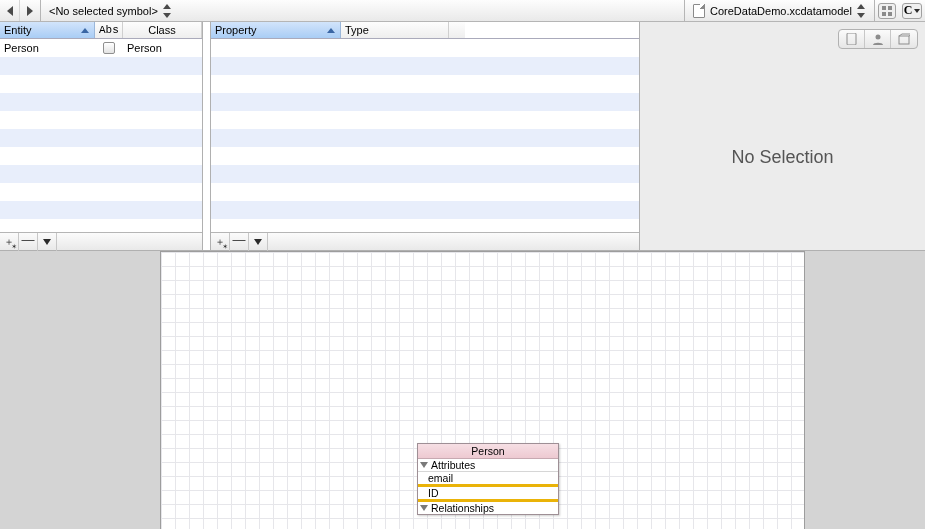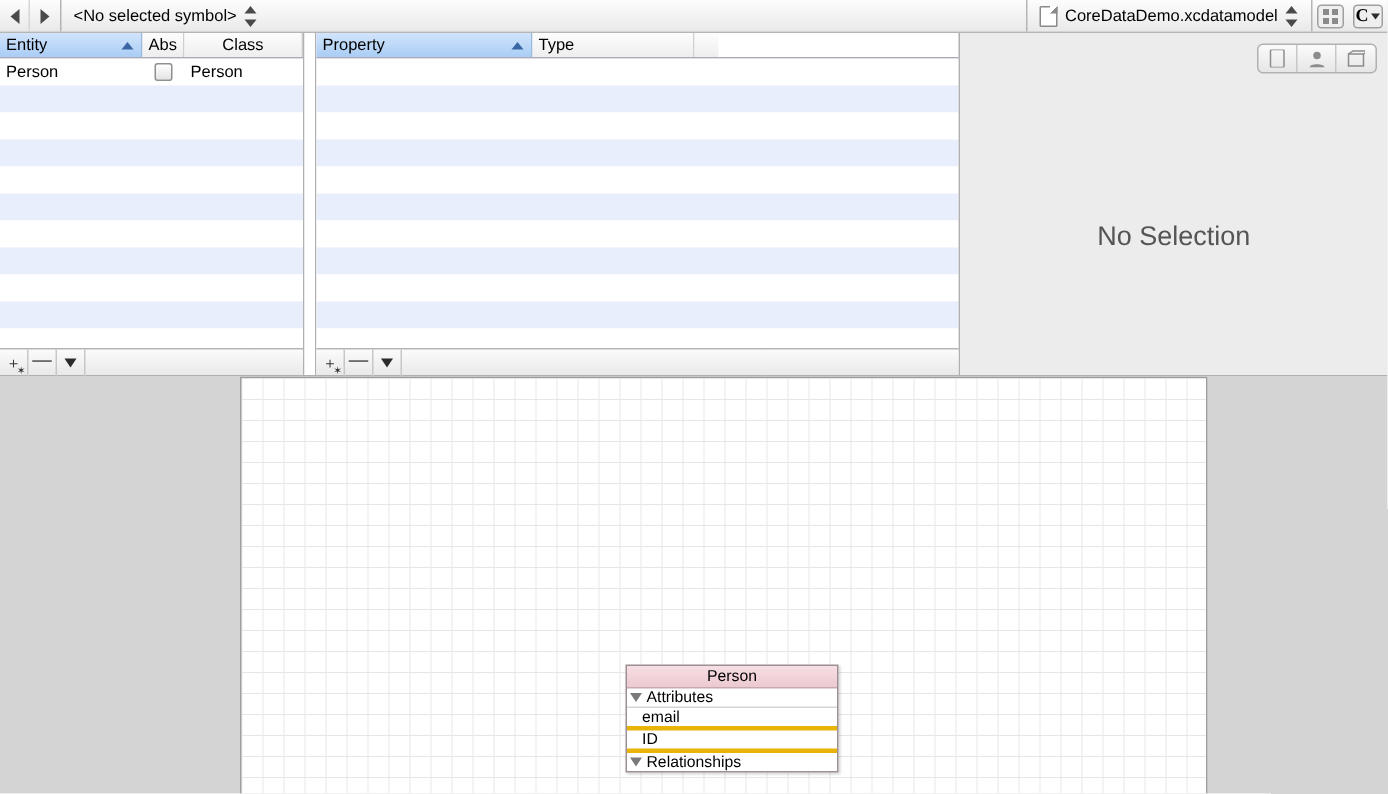--- a/index.html
+++ b/index.html
@@ -161,21 +161,21 @@
   </div>
 </div>
 
 <div class="upper">
 
   <div class="pane entity">
     <div class="th-row">
       <div class="th sorted" style="width:95px;">
           <span>Entity</span>
         </div>
-      <div class="th plain" style="width:28px;">
+      <div class="th plain" style="width:28px;font-family:Liberation Mono, monospace;">
           <span>Abs</span>
         </div>
       <div class="th plain" style="flex:1;justify-content:center;">
           <span>Class</span>
         </div>
     </div>
     <div class="rows">
       <div class="row">
         <div class="cell" style="width:95px;">Person</div>
         <div class="cell" style="width:28px;justify-content:center;">
@@ -205,21 +205,21 @@
       <div class="pf-btn">
           <span class="tri-down"></span>
         </div>
     </div>
   </div>
 
   <div class="gap"></div>
 
   <div class="pane property">
     <div class="th-row">
-      <div class="th sorted" style="width:144px;">
+      <div class="th sorted" style="width:130px;">
           <span>Property</span>
         </div>
       <div class="th plain" style="width:108px;">
           <span>Type</span>
         </div>
       <div class="th plain" style="width:16px;border-right:none;"></div>
     </div>
     <div class="rows">
       <div class="row"></div>
         <div class="row"></div>

